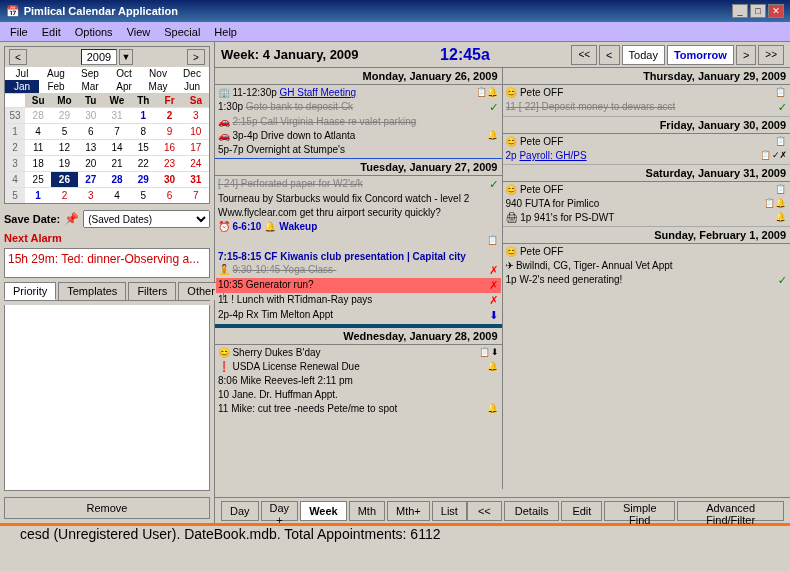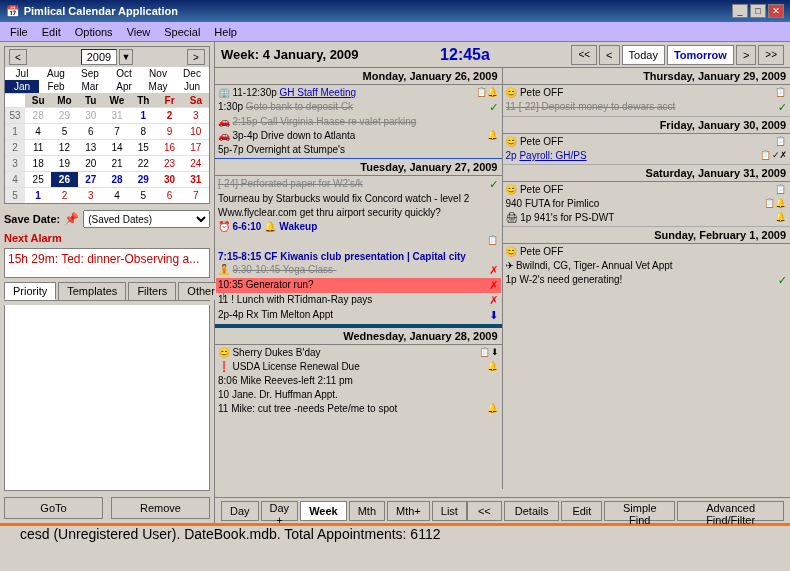--- a/index.html
+++ b/index.html
@@ -289,21 +289,20 @@
 
     <div class="priority-tabs">
       <div class="p-tab active">Priority</div>
       <div class="p-tab">Templates</div>
       <div class="p-tab">Filters</div>
       <div class="p-tab">Other</div>
     </div>
     <div class="priority-list-box"></div>
 
     <div class="left-buttons">
-      <button class="action-btn">GoTo</button>
       <button class="action-btn">Remove</button>
     </div>
   </div>
 
   <div class="right-panel">
 
     <div class="cal-toolbar">
       <span class="week-title">Week: 4  January, 2009</span>
       <span class="time-display">12:45a</span>
       <div class="nav-group">

